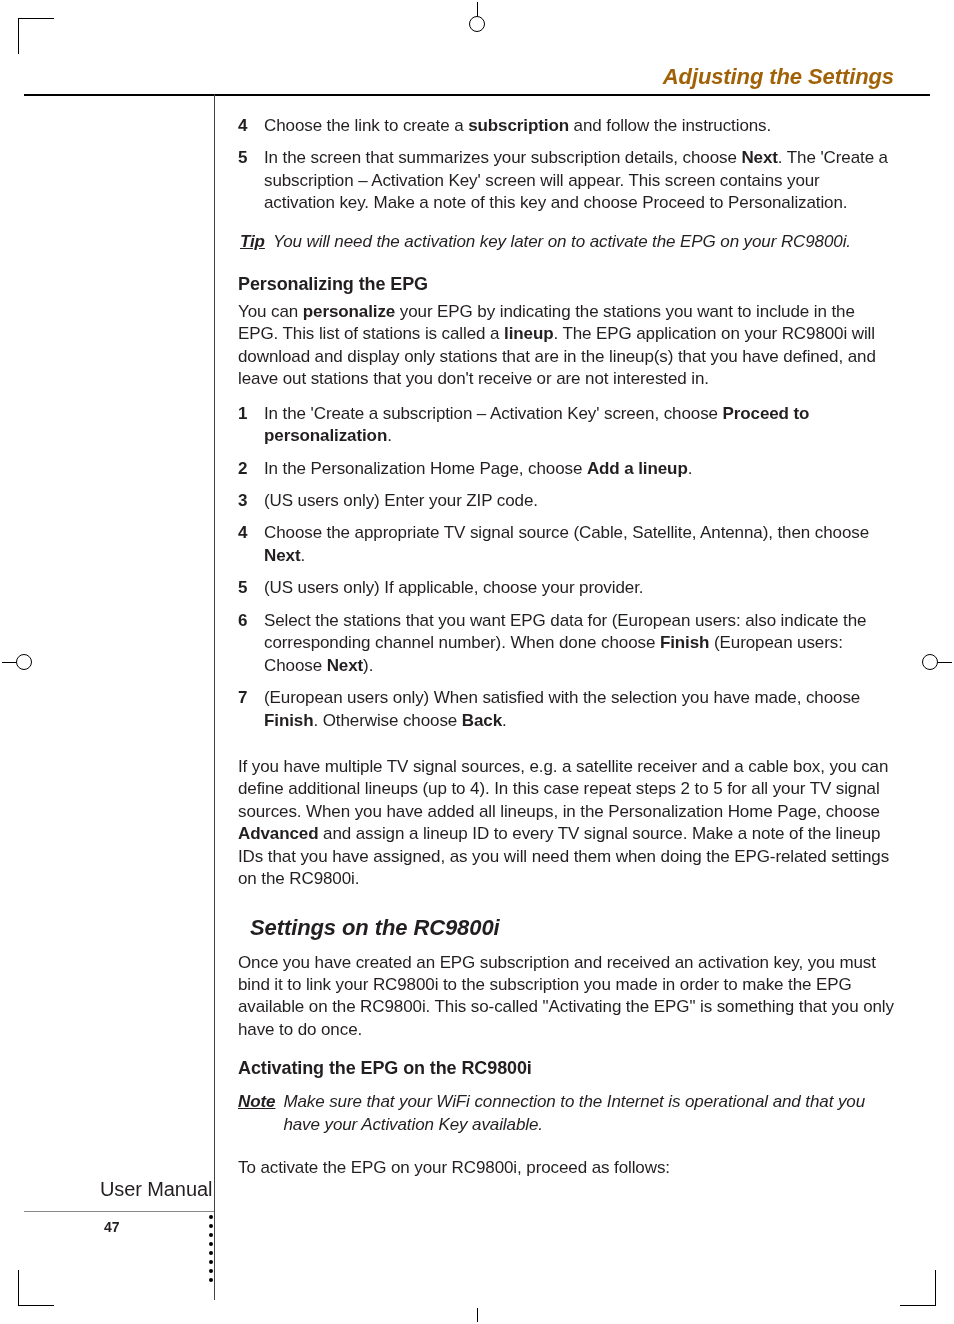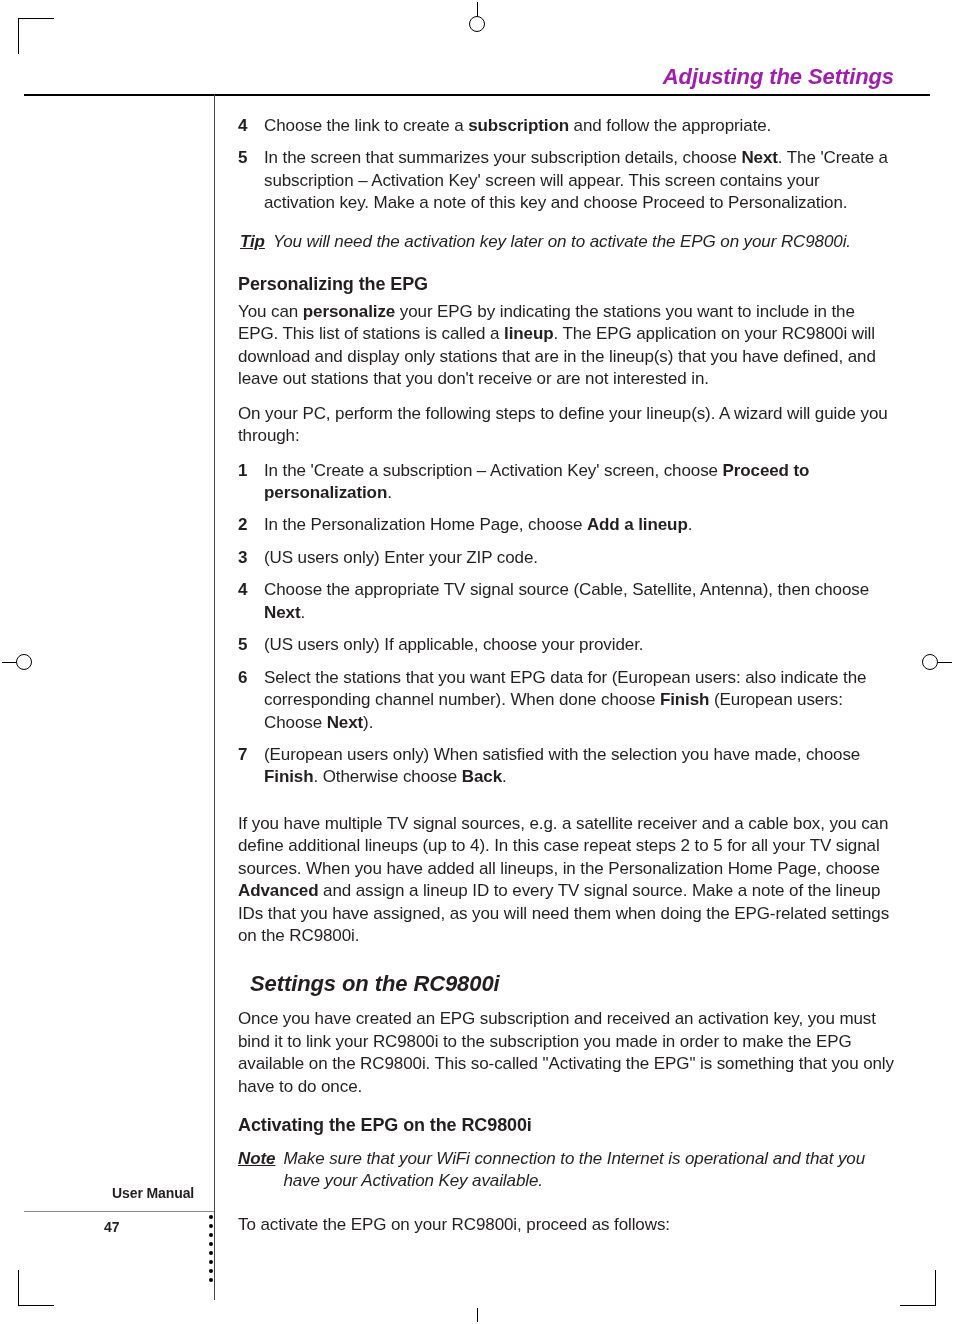--- a/index.html
+++ b/index.html
@@ -37,21 +37,21 @@
   .crop-rc::before { content:""; position:absolute; top:50%; right:0; height:1px; width:14px; background:#000; }
   .crop-rc::after { content:""; position:absolute; top:50%; right:14px; width:14px; height:14px; border:1px solid #000; border-radius:50%; transform:translate(0,-50%); }
 
   .header {
     position: absolute;
     top: 62px;
     right: 60px;
     font-style: italic;
     font-weight: 700;
     font-size: 22px;
-    color: #a21caf;
+    color: #a16207;
   }
   .hr {
     position: absolute;
     top: 94px;
     left: 24px;
     right: 24px;
     height: 2px;
     background: #000;
   }
   .vr {
@@ -108,24 +108,24 @@
   .section-h2 {
     font-weight: 700;
     font-style: italic;
     font-size: 22px;
     margin: 22px 0 10px 12px;
   }
   b { font-weight: 700; }
 
   .footer-label {
     position: absolute;
-    left: 112px;
+    left: 100px;
     bottom: 122px;
-    font-weight: 700;
-    font-size: 14px;
+    font-weight: 400;
+    font-size: 20px;
   }
   .footer-hr {
     position: absolute;
     left: 24px;
     right: 740px;
     bottom: 112px;
     height: 1px;
     background: #888;
   }
   .footer-pg {
@@ -162,42 +162,41 @@
   <div class="header">Adjusting the Settings</div>
   <div class="hr"></div>
   <div class="vr"></div>
 
   <div class="content">
 
     <ol class="steps">
       <li>
         <span class="num">4</span>
         <span class="body">
-          <span>Choose the link to create a </span><b>subscription</b><span> and follow the appropriate.</span>
+          <span>Choose the link to create a </span><b>subscription</b><span> and follow the instructions.</span>
         </span>
       </li>
       <li>
         <span class="num">5</span>
         <span class="body">
           <span>In the screen that summarizes your subscription details, choose </span><b>Next</b><span>.</span>
           <span>The 'Create a subscription – Activation Key' screen will appear. This screen contains your activation key. Make a note of this key and choose Proceed to Personalization.</span>
         </span>
       </li>
     </ol>
 
     <div class="tip-note">
       <span class="label">Tip</span>
       <span>You will need the activation key later on to activate the EPG on your RC9800i.</span>
     </div>
 
     <div class="h3">Personalizing the EPG</div>
     <div class="para">
       <span>You can </span><b>personalize</b><span> your EPG by indicating the stations you want to include in the EPG. This list of stations is called a </span><b>lineup</b><span>. The EPG application on your RC9800i will download and display only stations that are in the lineup(s) that you have defined, and leave out stations that you don't receive or are not interested in.</span>
     </div>
-    <div class="para">On your PC, perform the following steps to define your lineup(s). A wizard will guide you through:</div>
 
     <ol class="steps">
       <li>
         <span class="num">1</span>
         <span class="body">
           <span>In the 'Create a subscription – Activation Key' screen, choose </span><b>Proceed to personalization</b><span>.</span>
         </span>
       </li>
       <li>
         <span class="num">2</span>

